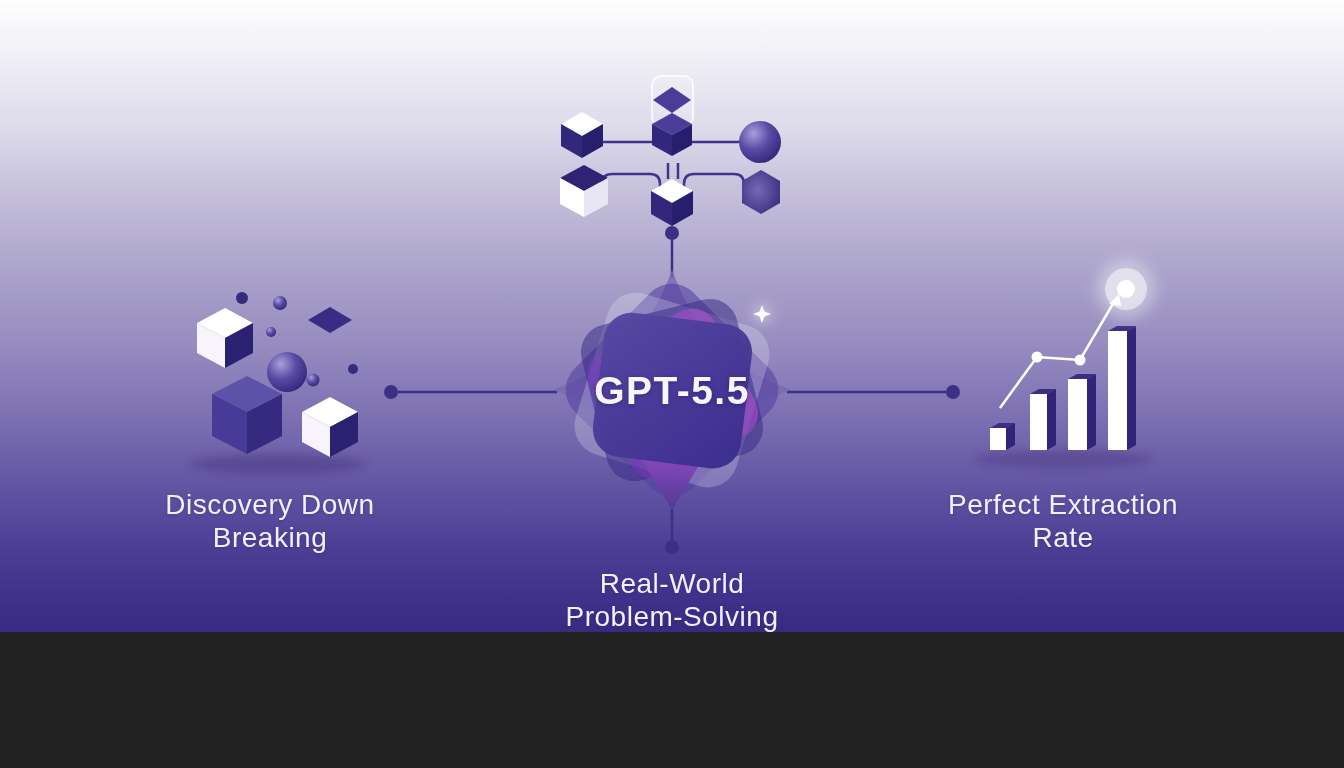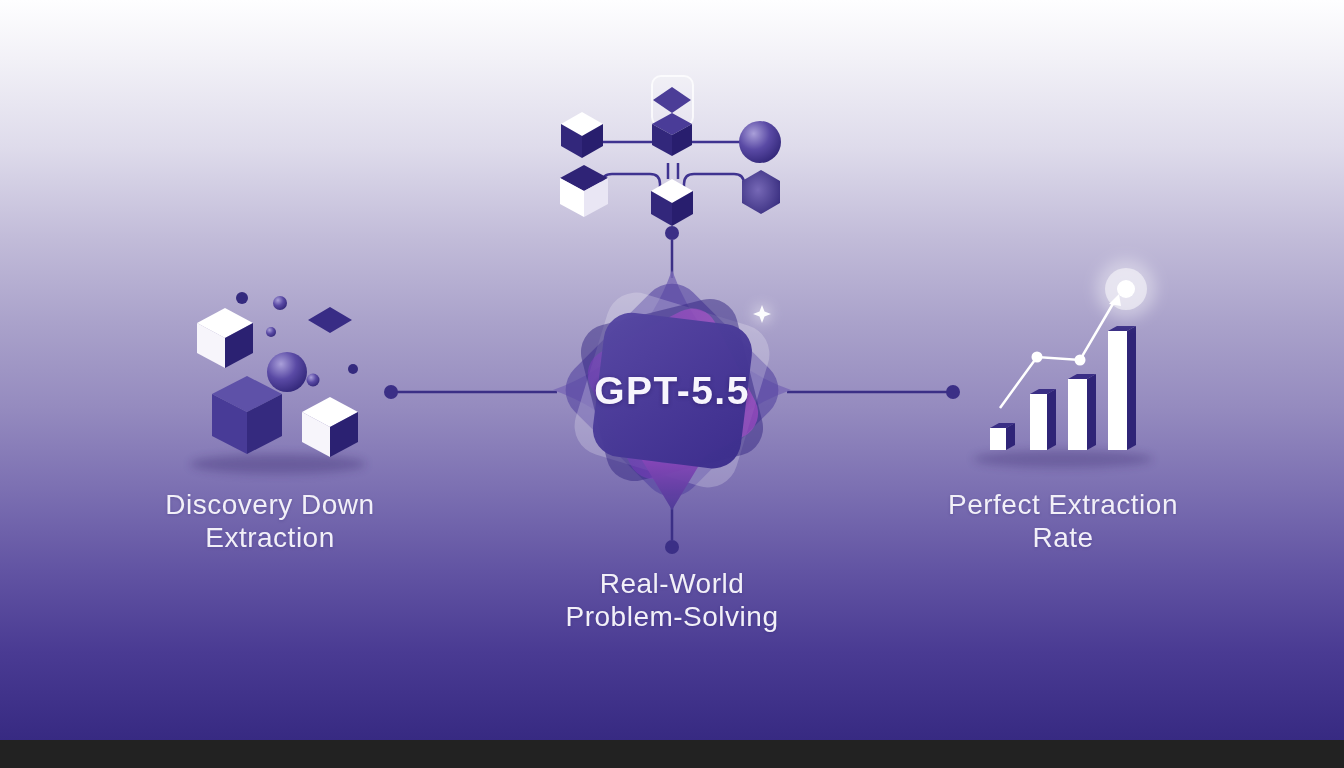--- a/index.html
+++ b/index.html
@@ -1,17 +1,17 @@
 <!DOCTYPE html>
 <html><head>
 <meta charset="utf-8">
 <style>
   html,body{margin:0;padding:0;background:#222;}
   .canvas{
-    position:relative;width:1344px;height:740px;overflow:hidden;
+    position:relative;width:1344px;height:632px;overflow:hidden;
     font-family:"Liberation Sans",sans-serif;
     background:linear-gradient(180deg,
       #fefeff 0%,#f2f1f7 8%,#dedbeb 20%,#c2bcd9 32%,#a9a1ca 44%,
       #958bbf 55%,#7c70b2 66%,#6254a3 77%,#4a3b93 88%,#372a82 100%);
   }
   .art{position:absolute;left:0;top:0;width:1344px;height:768px;}
   .node-label{
     position:absolute;width:400px;text-align:center;
     color:#f2f0f8;font-size:28px;font-weight:500;line-height:33px;
     letter-spacing:0.5px;text-shadow:0 1px 3px rgba(45,32,110,0.25);
@@ -193,21 +193,21 @@
         <circle cx="762" cy="314" r="8" fill="#ffffff" opacity="0.55" filter="url(#glowF)"></circle>
         <path d="M762,305 L764.5,311.5 L771,314 L764.5,316.5 L762,323 L759.5,316.5 L753,314 L759.5,311.5 Z" fill="#ffffff" opacity="0.95"></path>
       </g>
     </g>
   </svg>
 
   <div class="center-title">GPT-5.5</div>
 
   <div class="node-label label-left">
     <div>Discovery Down</div>
-    <div>Extraction</div>
+    <div>Breaking</div>
   </div>
 
   <div class="node-label label-right">
     <div>Perfect Extraction</div>
     <div>Rate</div>
   </div>
 
   <div class="node-label label-bottom">
     <div>Real-World</div>
     <div>Problem-Solving</div>

